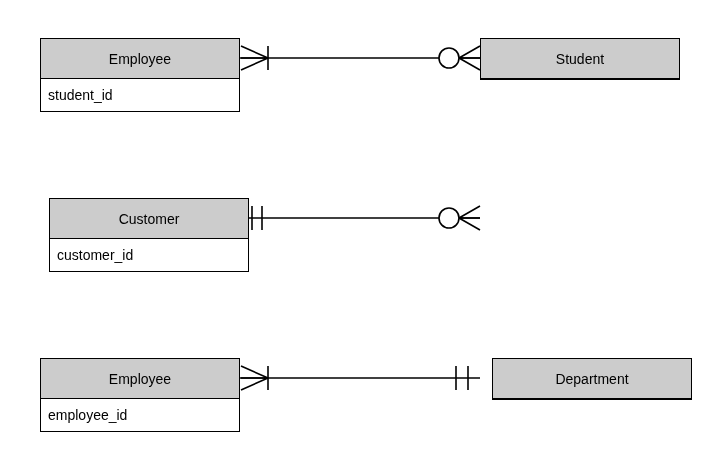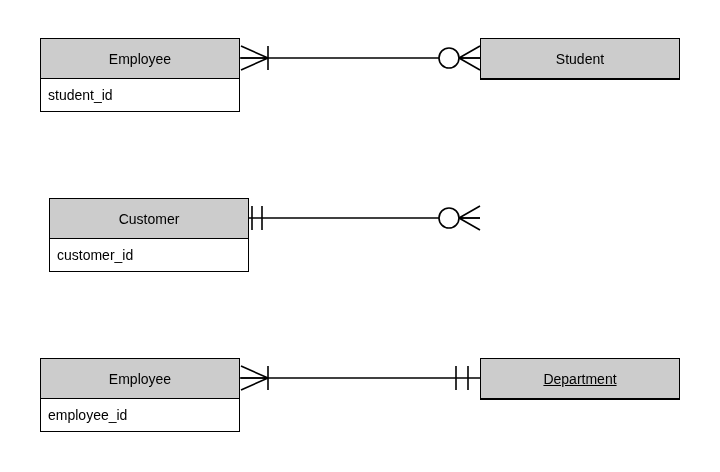--- a/index.html
+++ b/index.html
@@ -138,17 +138,17 @@
     <div class="entity-header">Customer</div>
     <div class="entity-body">customer_id</div>
   </div>
 
 
   <div class="entity" style="left:40px; top:358px;">
     <div class="entity-header">Employee</div>
     <div class="entity-body">employee_id</div>
   </div>
 
-  <div class="entity" style="left:480px; top:358px;text-decoration:underline;">
+  <div class="entity" style="left:492px; top:358px;">
     <div class="entity-header">Department</div>
   </div>
 
 </div>
 
 </body></html>

